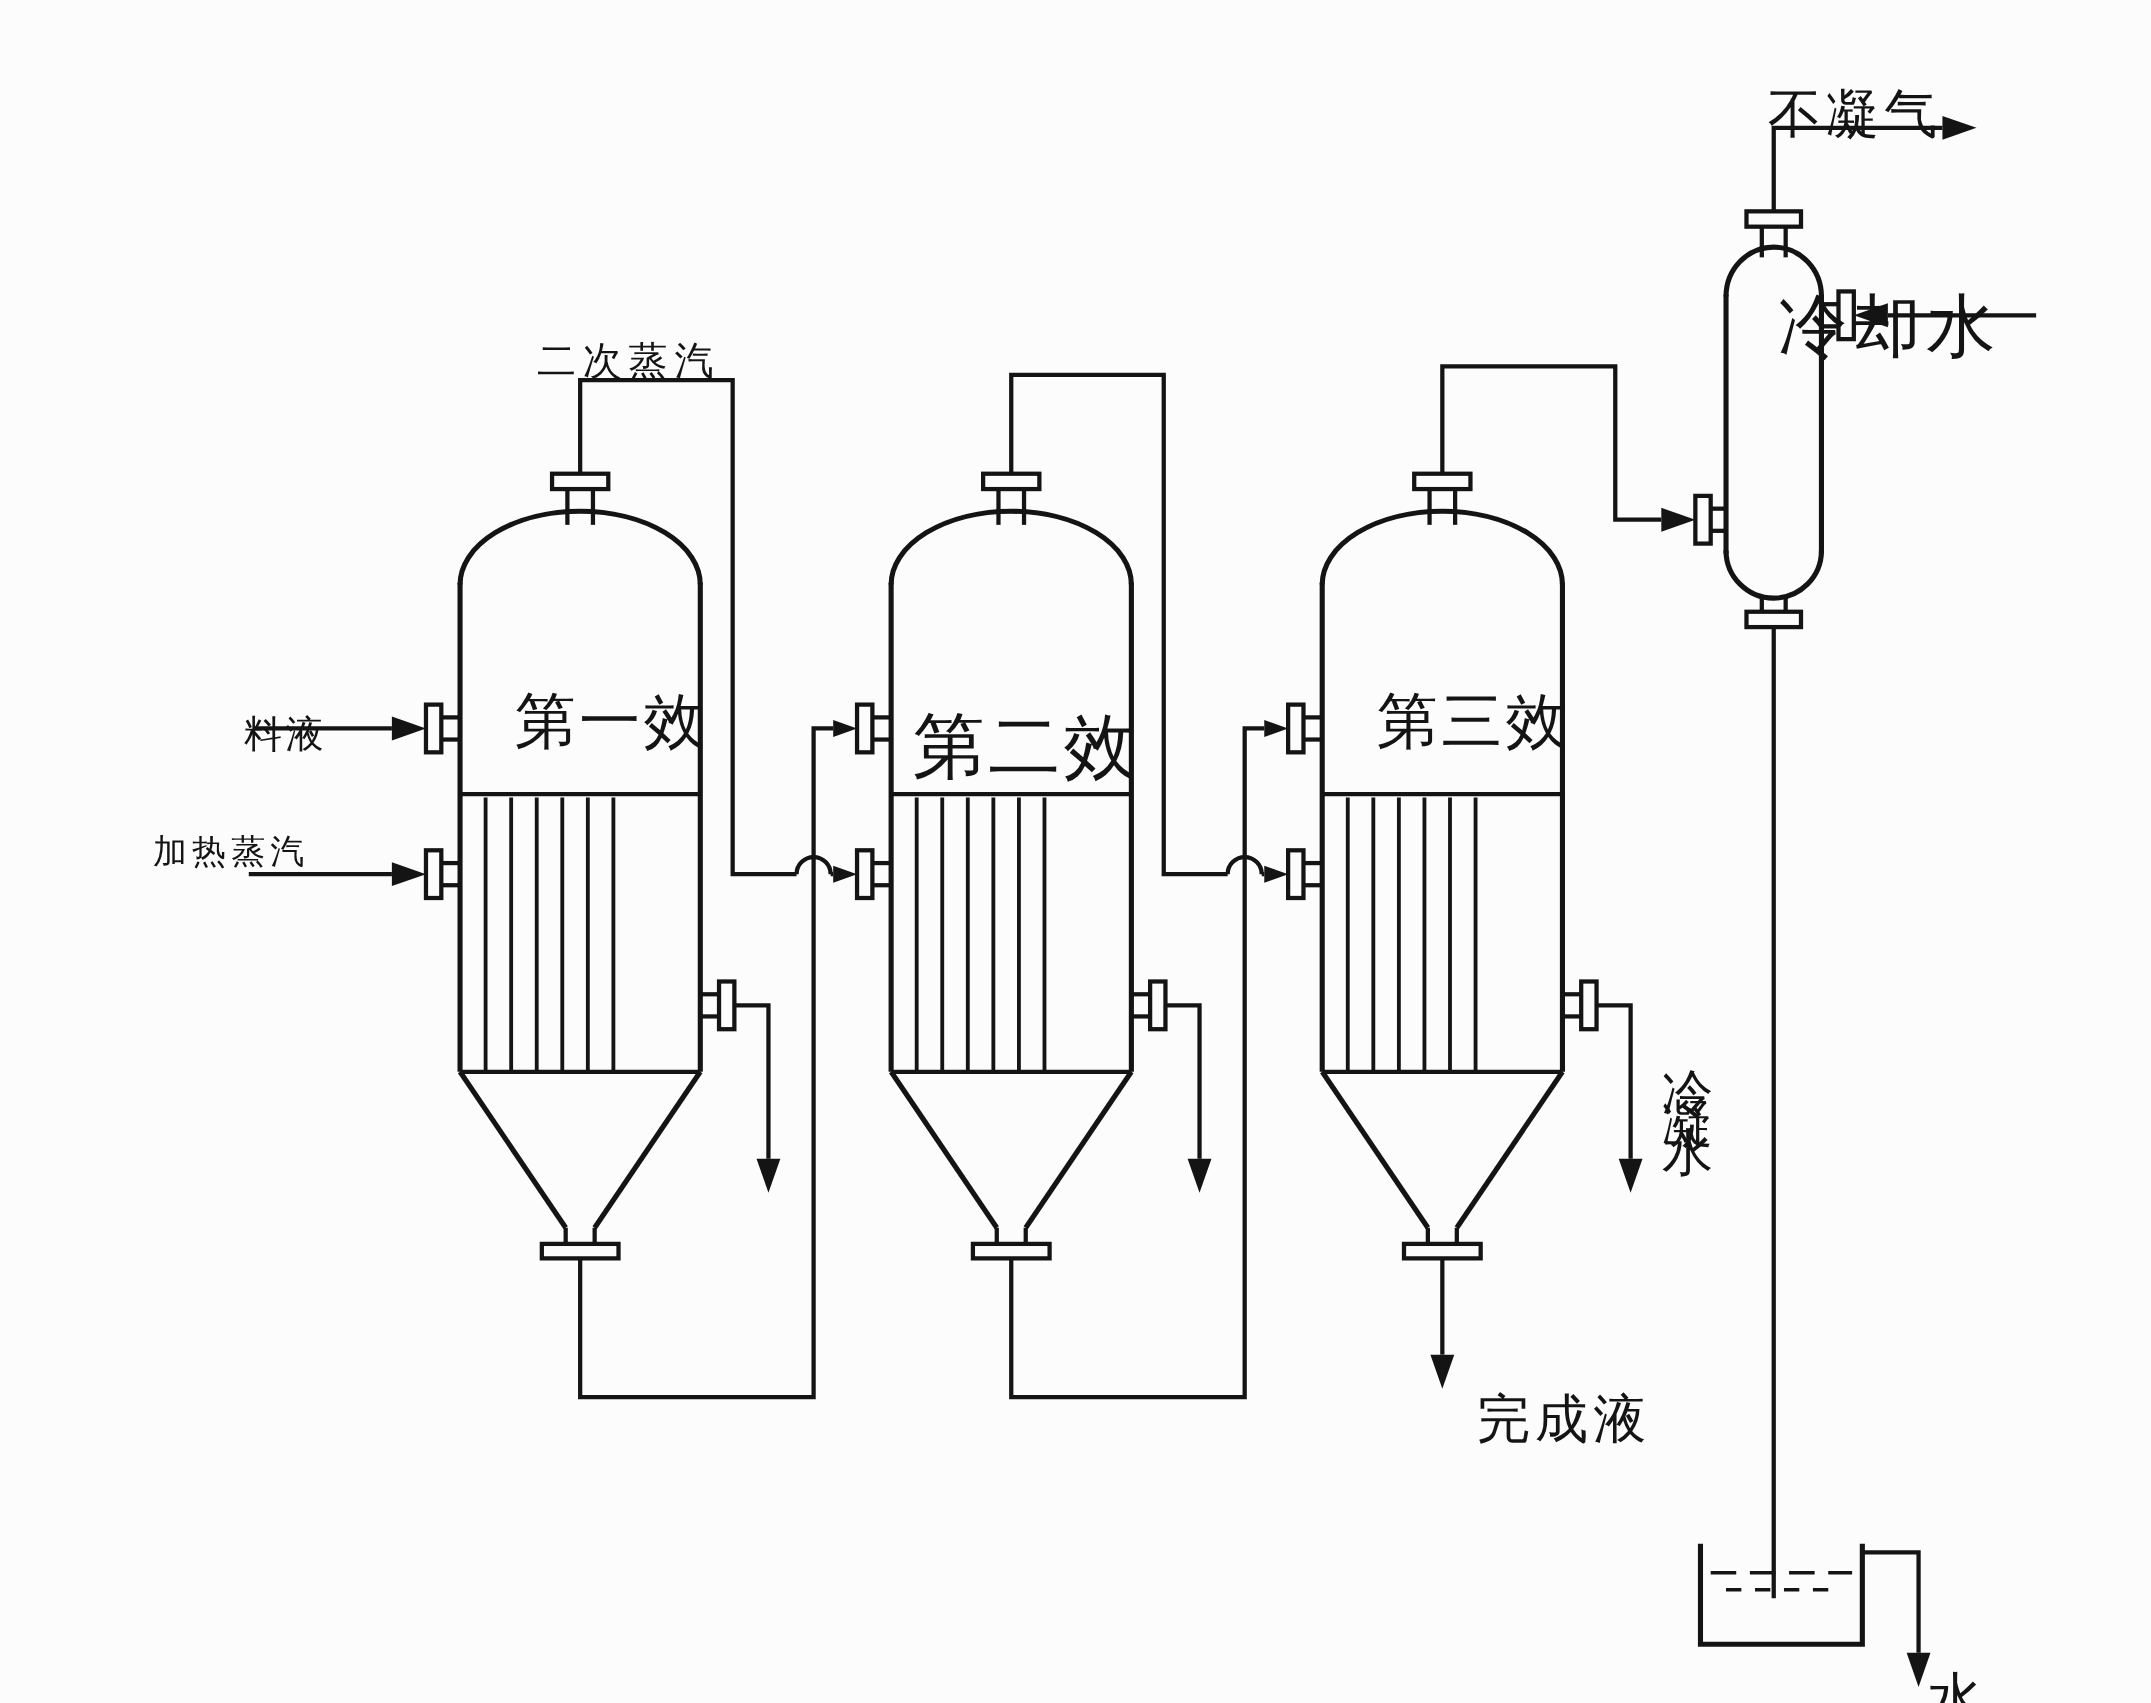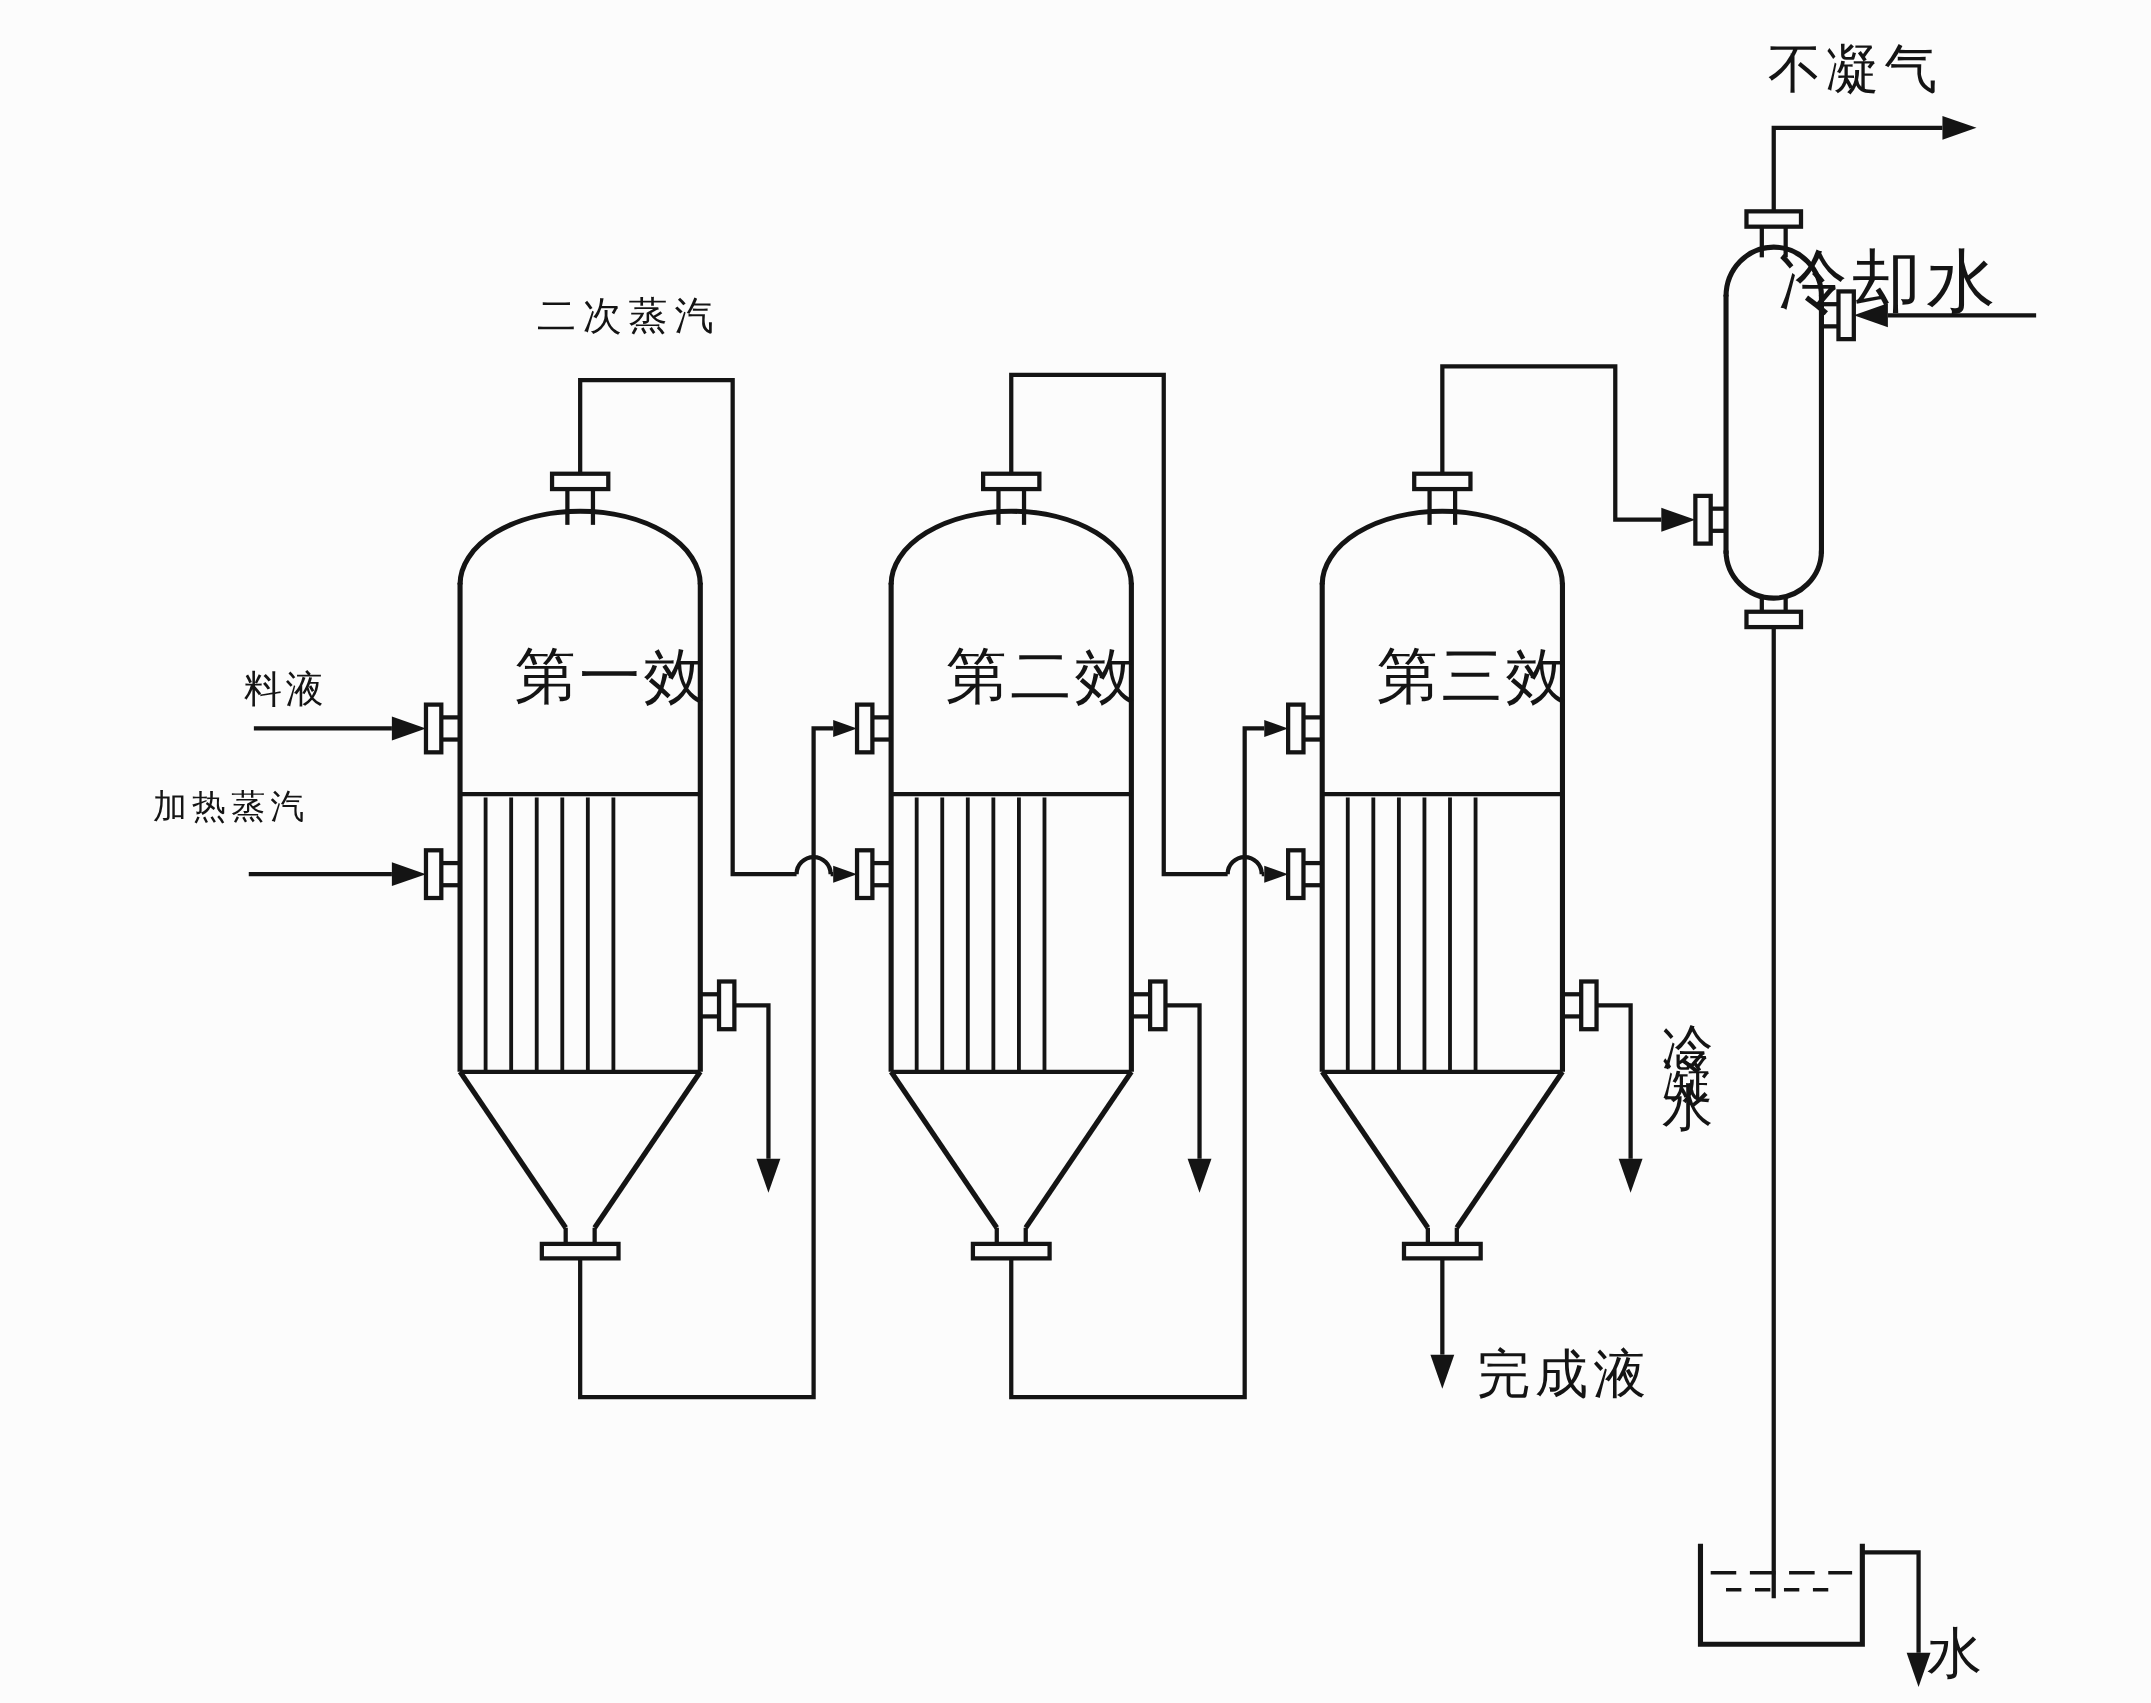--- a/index.html
+++ b/index.html
@@ -13,21 +13,21 @@
   }
   #diagram-svg{position:absolute;left:0;top:0;width:2152px;height:1704px;}
   #diagram-svg line,#diagram-svg path,#diagram-svg rect{
     stroke:#141414;stroke-width:5;fill:none;stroke-linecap:butt;stroke-linejoin:miter;
   }
   #diagram-svg polygon{fill:#141414;stroke:none;}
   #diagram-svg .w6{stroke-width:6;}
   #diagram-svg .w4{stroke-width:4.5;}
   #diagram-svg .dash{stroke-dasharray:30 16;stroke-width:4;}
   #diagram-svg .dash2{stroke-dasharray:18 16;stroke-width:4;}
-  .lbl{position:absolute;white-space:nowrap;line-height:1.05;}
+  .lbl{position:absolute;white-space:nowrap;line-height:1.05;margin-top:45px;}
   .center{text-align:right;}
   .vert{writing-mode:vertical-rl;text-orientation:upright;}
 </style>
 </head>
 <body>
 
 <div class="stage">
 
   <svg id="diagram-svg" viewBox="0 0 2526 2000">
       <g>
@@ -209,21 +209,21 @@
     </svg>
 
   <div class="lbl" style="left:537px;top:296px;font-size:39px;letter-spacing:6.8px">二次蒸汽</div>
 
   <div class="lbl" style="left:244px;top:670px;font-size:38px;letter-spacing:3.4px">料液</div>
 
   <div class="lbl" style="left:153px;top:789px;font-size:34px;letter-spacing:5.1px">加热蒸汽</div>
 
   <div class="lbl center" style="left:452px;top:644px;width:256px;font-size:61px;letter-spacing:3.4px">第一效</div>
 
-  <div class="lbl center" style="left:883px;top:644px;width:256px;font-size:61px;letter-spacing:3.4px">第二效</div>
+  <div class="lbl center" style="left:883px;top:664px;width:256px;font-size:72px;letter-spacing:3.4px">第二效</div>
 
   <div class="lbl center" style="left:1314px;top:644px;width:256px;font-size:61px;letter-spacing:3.4px">第三效</div>
 
   <div class="lbl" style="left:1768px;top:41px;font-size:53px;letter-spacing:5.1px">不凝气</div>
 
   <div class="lbl" style="left:1778px;top:245px;font-size:69px;letter-spacing:5.1px">冷却水</div>
 
   <div class="lbl vert" style="left:1661px;top:983px;font-size:51px;letter-spacing:29px">冷凝水</div>
 
   <div class="lbl" style="left:1477px;top:1346px;font-size:53px;letter-spacing:5.1px">完成液</div>

